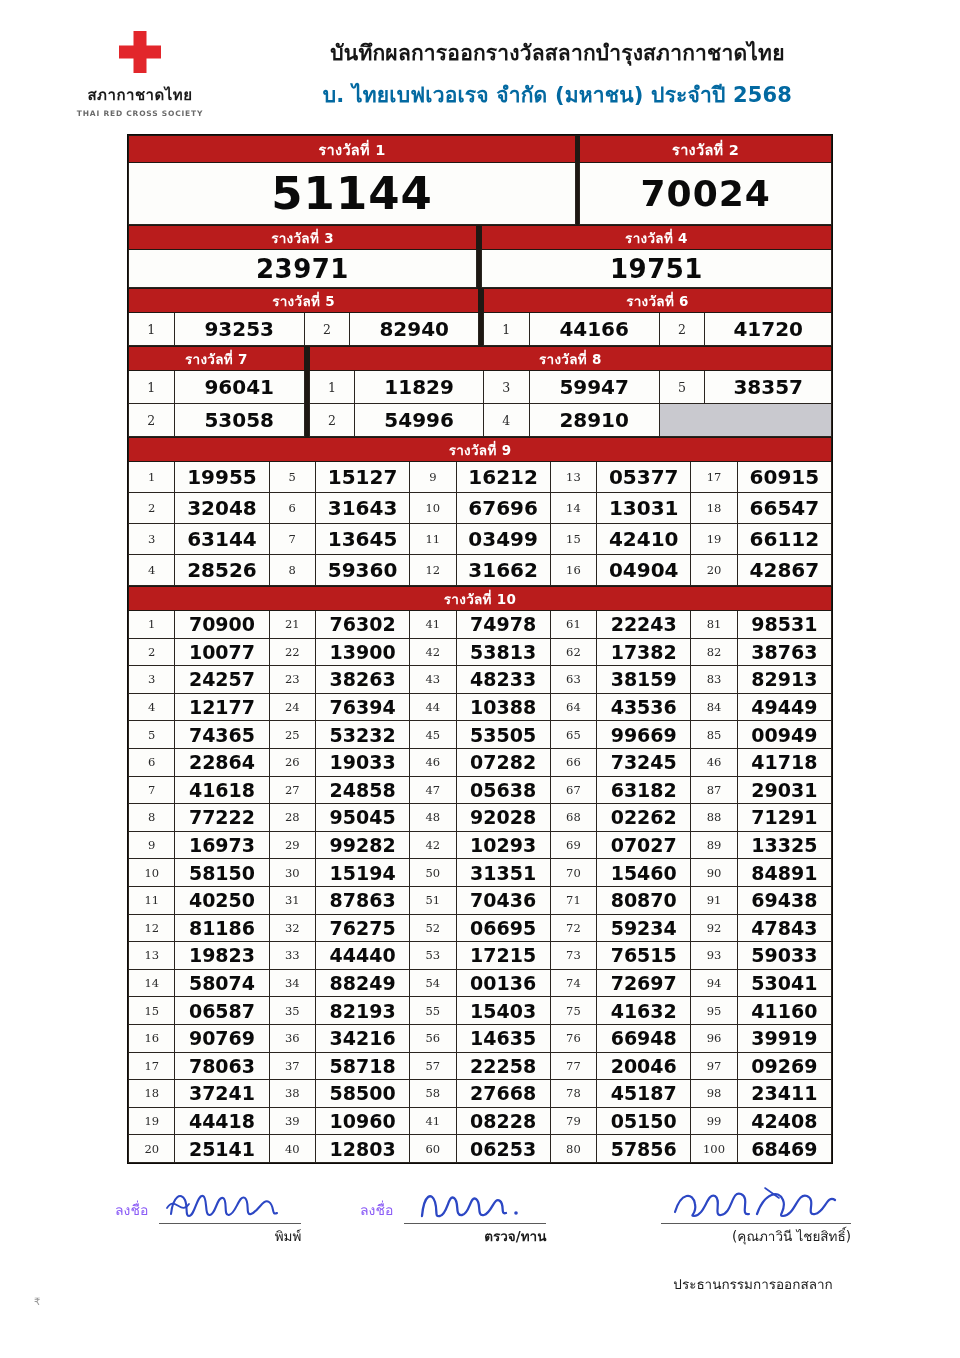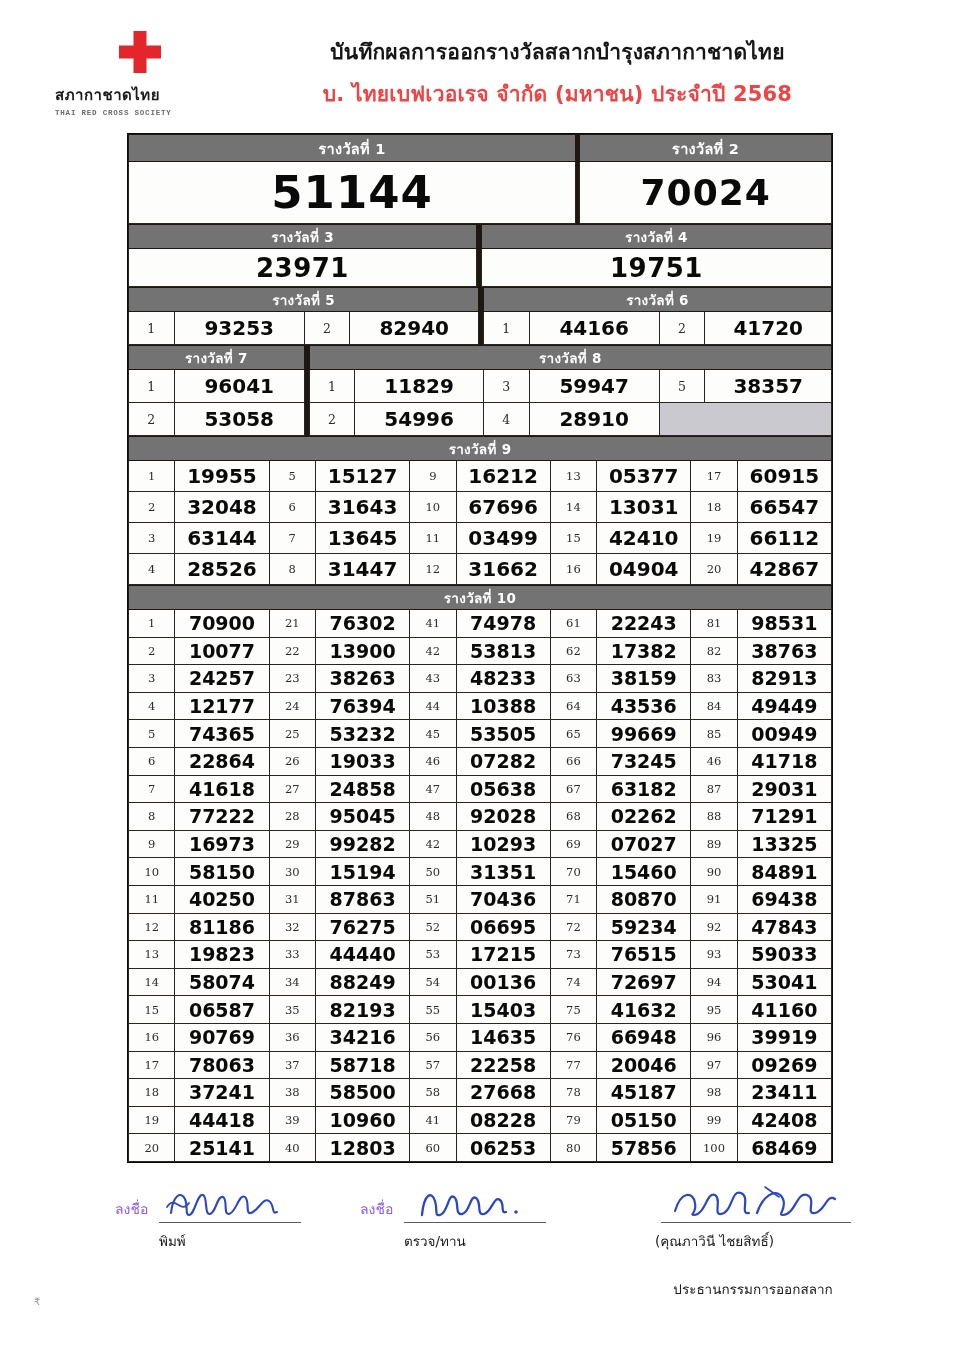--- a/index.html
+++ b/index.html
@@ -17,22 +17,22 @@
 
   
   .header {
     display: flex;
     align-items: center;
     padding: 28px 0 8px 0;
   }
   .logo-block {
     width: 170px;
     margin-left: 55px;
+    text-align: center;
     flex: 0 0 auto;
-    font-family: Liberation Mono, monospace;
   }
   .cross-wrap { height: 52px; display:flex; align-items:center; justify-content:center; }
   .logo-name {
     font-size: 15px;
     font-weight: 700;
     letter-spacing: .5px;
     margin-top: 3px;
     color: #1a1a1a;
   }
   .logo-sub {
@@ -51,21 +51,21 @@
     font-size: 21px;
     font-weight: 700;
     letter-spacing: .2px;
     color: #161616;
     margin-bottom: 9px;
   }
   .title-line2 {
     font-size: 21px;
     font-weight: 700;
     letter-spacing: .2px;
-    color: #ef4444;
+    color: #0369a1;
   }
 
   
   .sheet {
     width: 706px;
     margin: 8px auto 0 auto;
     background: #1c1712;
     padding: 0;
     border: 1px solid #0d0a08;
   }
@@ -74,21 +74,21 @@
     border-collapse: collapse;
     table-layout: fixed;
   }
   table.grid td {
     padding: 0;
     vertical-align: middle;
   }
 
   
   .band {
-    background: #737373;
+    background: #b91c1c;
     color: #fff;
     text-align: center;
     font-size: 14.5px;
     font-weight: 700;
     height: 27px;
     letter-spacing: .3px;
     border: 1px solid #1e1813;
   }
   .band.thin { height: 24px; font-size: 13.5px; }
 
@@ -175,22 +175,22 @@
   .ink {
     position: absolute;
     left: 0; bottom: 1px;
     width: 100%;
     height: 36px;
     overflow: visible;
   }
   .sig-under {
     font-size: 13.5px;
     color: #1a1a1a;
-    margin-top: 7px;
-    text-align: left;
+    margin-top: 1px;
+    text-align: right;
   }
   .sig-role {
     font-size: 13.5px;
     color: #1a1a1a;
     margin-top: 26px;
     text-align: center;
   }
   .edge-tick {
     position: absolute;
     left: 34px; top: 1296px;
@@ -382,21 +382,21 @@
         <td class="val row9">03499</td>
         <td class="idx sm">15</td>
         <td class="val row9">42410</td>
         <td class="idx sm">19</td>
         <td class="val row9">66112</td>
       </tr>
       <tr>
         <td class="idx sm">4</td>
         <td class="val row9">28526</td>
         <td class="idx sm">8</td>
-        <td class="val row9">31447</td>
+        <td class="val row9">59360</td>
         <td class="idx sm">12</td>
         <td class="val row9">31662</td>
         <td class="idx sm">16</td>
         <td class="val row9">04904</td>
         <td class="idx sm">20</td>
         <td class="val row9">42867</td>
       </tr>
     </tbody>
   </table>
 
@@ -687,21 +687,21 @@
       <span class="sig-label">ลงชื่อ</span>
       <span class="sig-line">
         <svg class="ink" viewBox="0 0 142 36">
           <path d="M18 30 C20 8, 28 6, 31 16 C34 26, 30 31, 36 30 C44 28, 44 8, 50 12
                    C56 16, 50 30, 58 29 C66 28, 66 9, 72 13 C78 17, 72 31, 80 29
                    C88 27, 90 10, 96 15 C101 19, 96 29, 102 27" stroke="#2c47c4" stroke-width="2.3" fill="none" stroke-linecap="round"></path>
           <circle cx="112" cy="27" r="1.8" fill="#2c47c4"></circle>
         </svg>
       </span>
     </div>
-    <div class="sig-under" style="margin-left:44px;">ตรวจ/ทาน</div>
+    <div class="sig-under" style="margin-left:44px;font-weight:bold;">ตรวจ/ทาน</div>
   </div>
 
   <div class="sigslot" style="left:570px; top:8px;">
     <div>
       <span class="sig-line wide">
         <svg class="ink" viewBox="0 0 190 36">
           <path d="M14 26 C20 6, 32 6, 34 18 C36 28, 28 30, 33 30 C44 30, 46 6, 54 10
                    C61 14, 52 30, 60 29 C72 27, 70 4, 80 8 C90 12, 78 30, 88 28" stroke="#2c47c4" stroke-width="2.2" fill="none" stroke-linecap="round"></path>
           <path d="M96 28 C104 6, 118 4, 122 14 C126 24, 116 30, 122 30
                    C134 30, 136 6, 146 10 C156 14, 144 30, 154 28 C164 26, 166 8, 174 14" stroke="#2c47c4" stroke-width="2.2" fill="none" stroke-linecap="round"></path>

